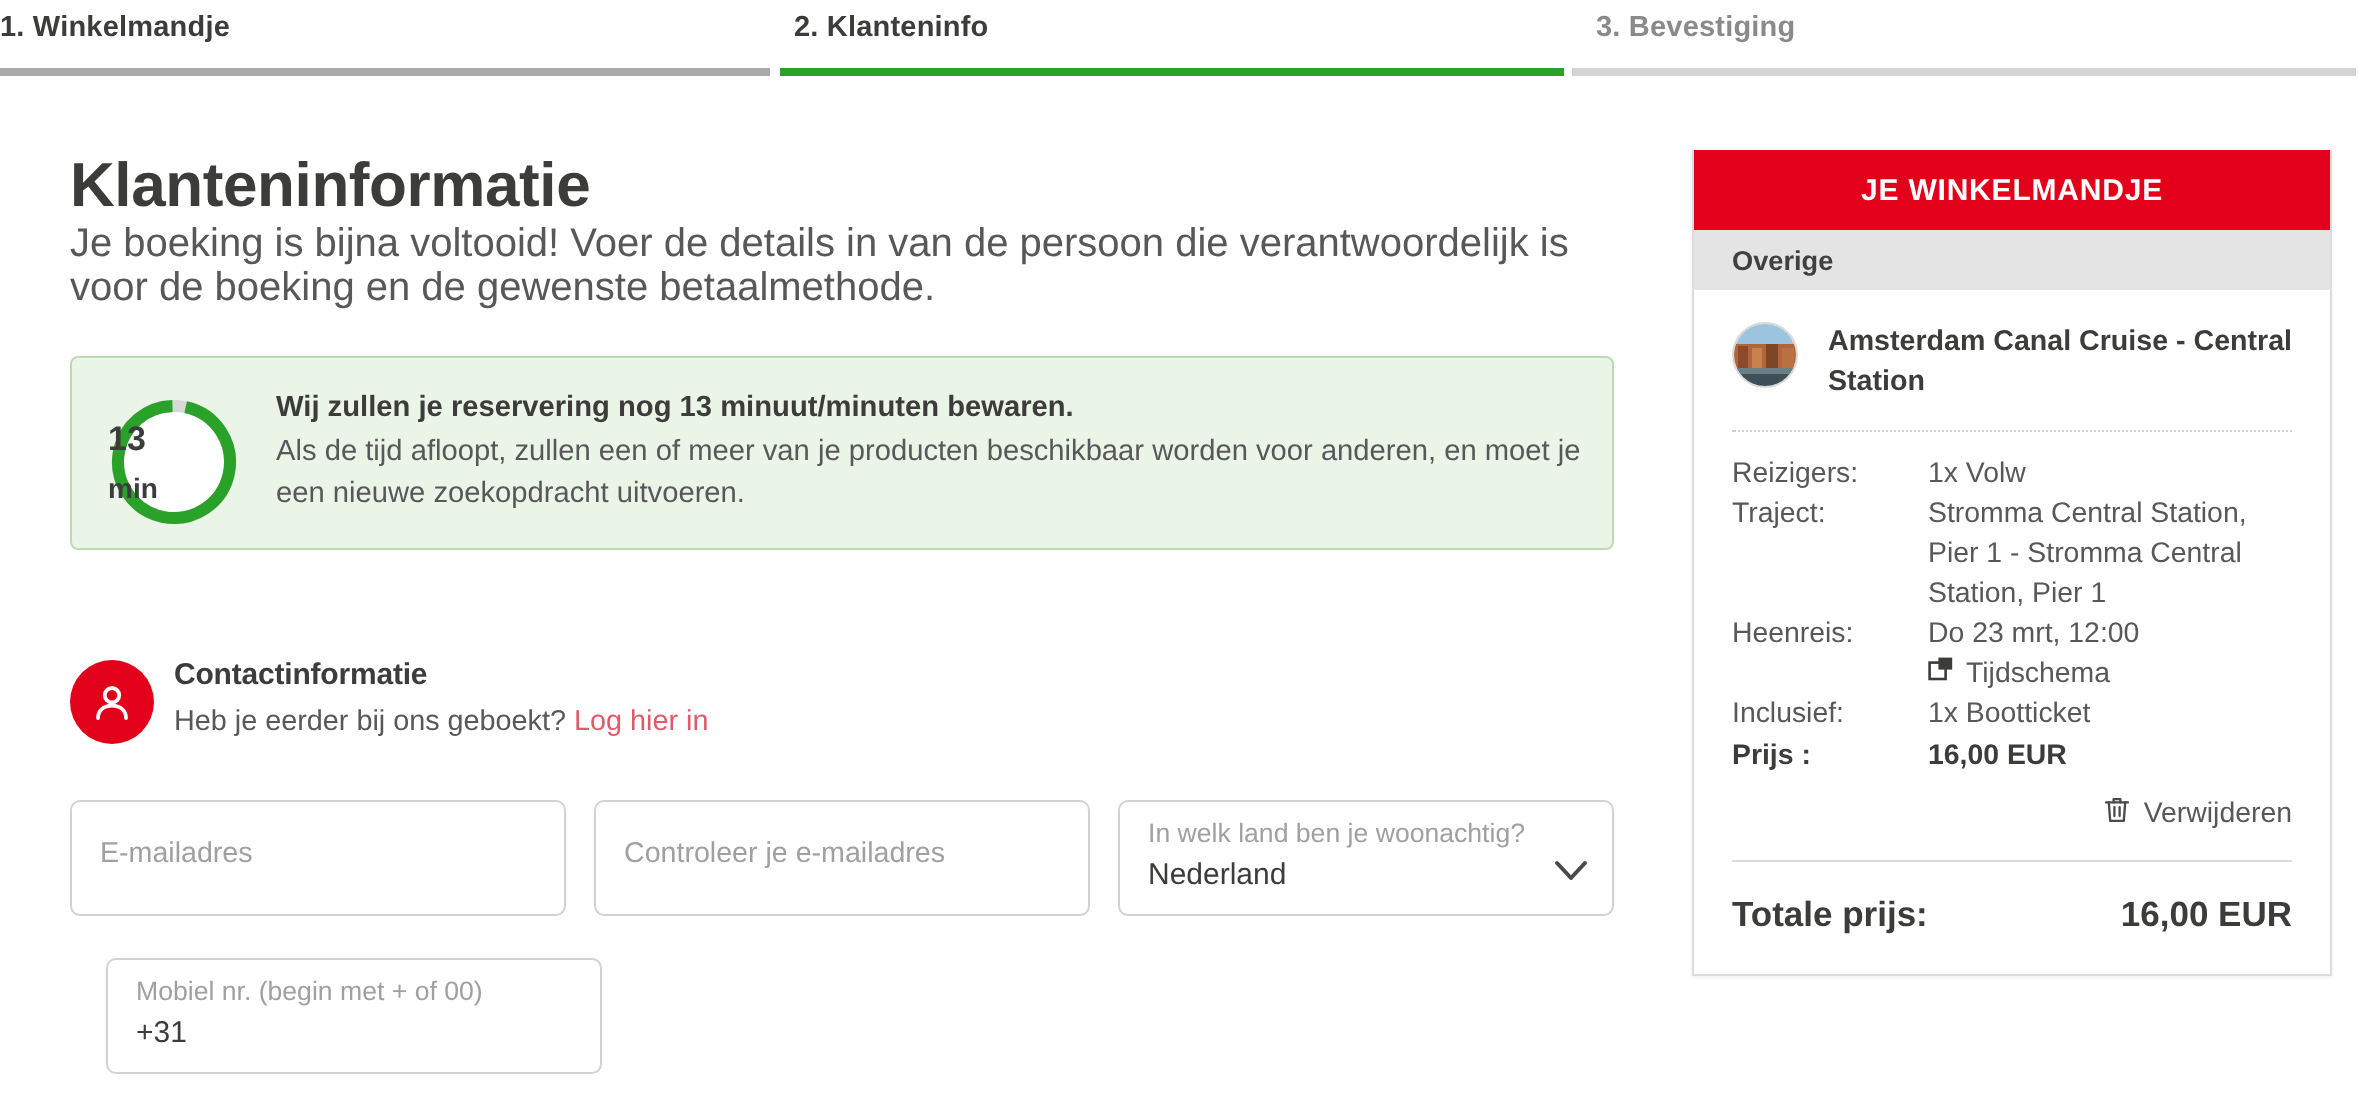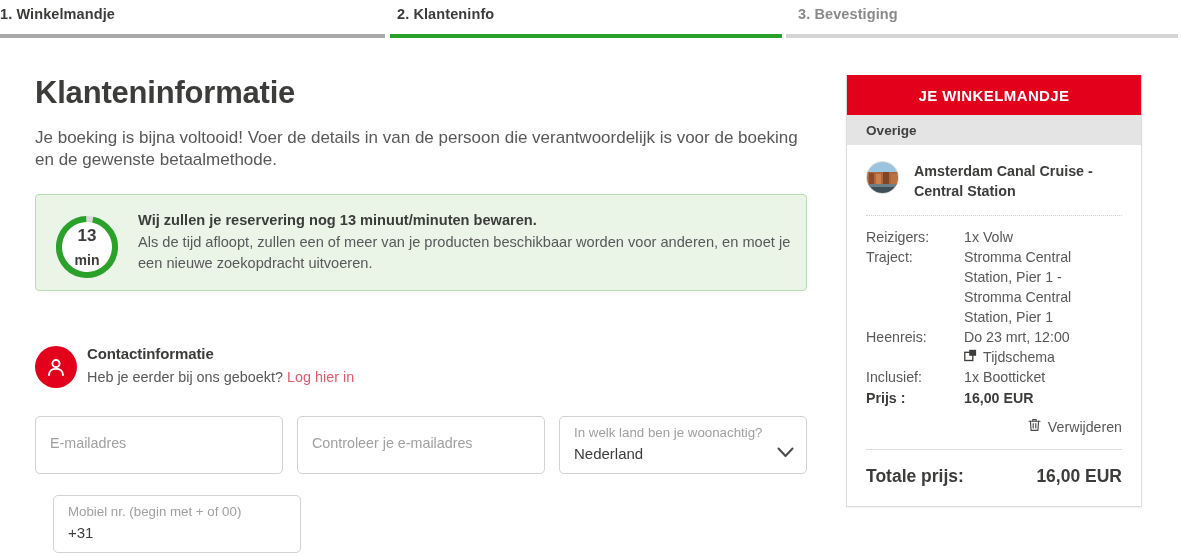--- a/index.html
+++ b/index.html
@@ -53,22 +53,21 @@
 
   h1.page-title {
     font-size: 31px;
     font-weight: bold;
     color: #3c3c3b;
     margin-top: 37px;
     letter-spacing: -.2px;
   }
 
   p.intro {
-    margin-top: 16px;
-    font-size: 17px;
+    font-size: 20px;
     line-height: 22px;
     color: #58585a;
     width: 772px;
   }
 
   
   .notice {
     position: relative;
     margin-top: 23px;
     width: 772px;
@@ -85,21 +84,20 @@
     width: 66px;
     height: 66px;
     border-radius: 50%;
   }
   .timer svg { display: block; }
   .timer-label {
     position: absolute;
     inset: 0;
     display: flex;
     flex-direction: column;
-    align-items: center;
     justify-content: center;
     font-weight: bold;
     color: #3c3c3b;
     line-height: 1.02;
     gap: 8px;
   }
   .timer-num { font-size: 17px; }
   .timer-unit { font-size: 14px; }
 
   .notice-title {
@@ -192,21 +190,21 @@
     position: absolute;
     right: 12px;
     top: 27px;
   }
 
   
   .cart {
     position: absolute;
     left: 846px;
     top: 37px;
-    width: 296px;
+    width: 320px;
     background: #fff;
     border: 1px solid #dcdcdc;
     border-top: none;
     box-shadow: 0 1px 2px rgba(0,0,0,.06);
   }
   .cart-header {
     height: 40px;
     background: #e2001a;
     color: #fff;
     font-size: 15px;

